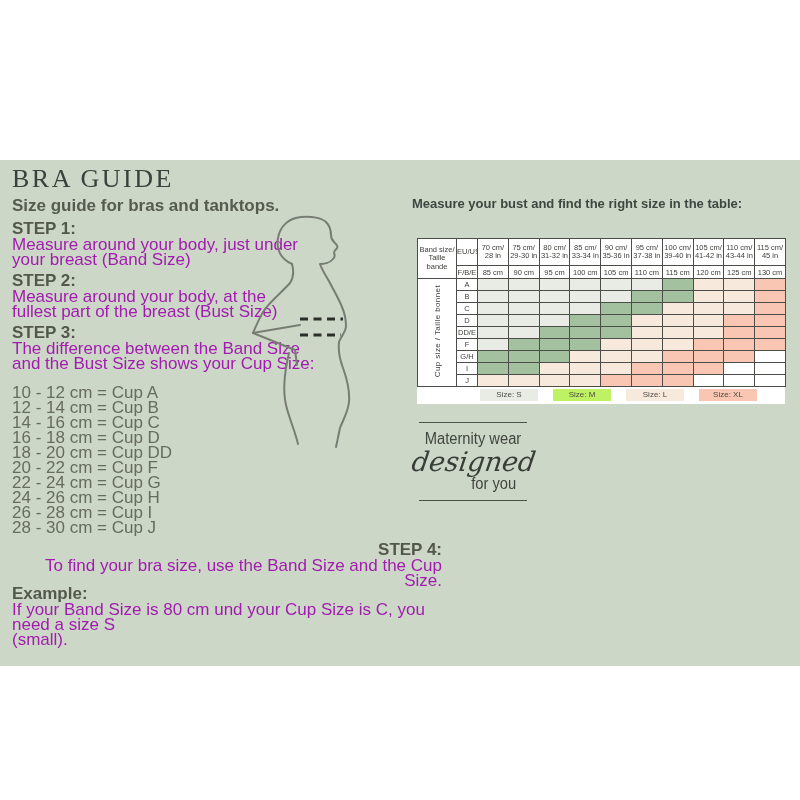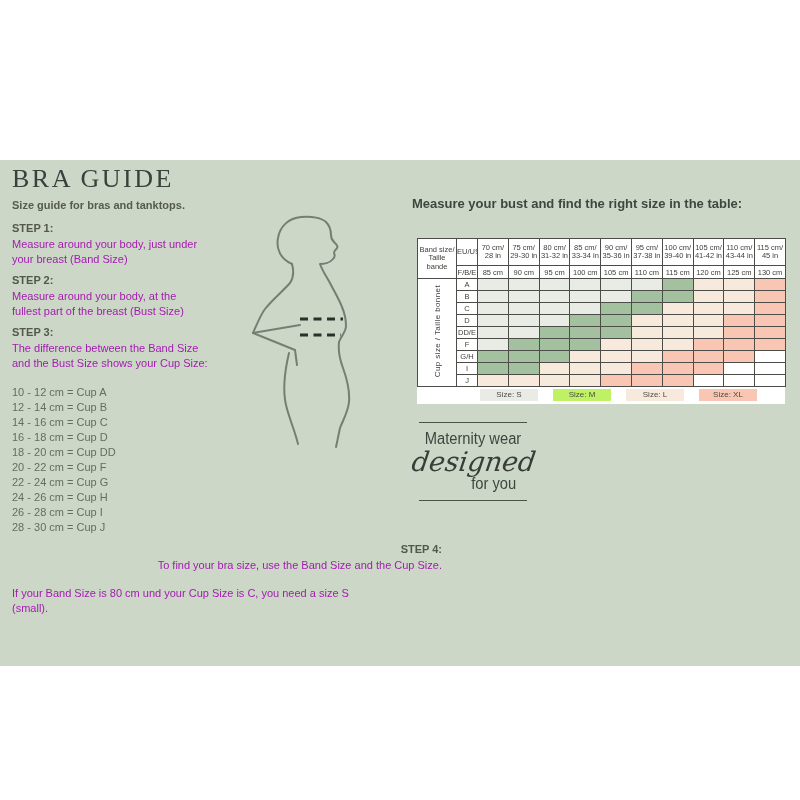--- a/index.html
+++ b/index.html
@@ -3,21 +3,21 @@
 <meta charset="utf-8">
 <style>
   html,body{margin:0;padding:0;}
   .page{position:relative;width:800px;height:800px;background:#ffffff;overflow:hidden;
         font-family:"Liberation Sans",sans-serif;color:#666c5e;}
   .band{position:absolute;left:0;top:160px;width:800px;height:506px;background:#cdd7c8;}
 
   
   .title{position:absolute;left:12px;top:4px;margin:0;font-family:"Liberation Serif",serif;
          font-weight:500;font-size:26px;letter-spacing:2.5px;color:#3a403c;}
-  .block{position:absolute;left:12px;width:430px;font-size:11px;line-height:15px;}
+  .block{position:absolute;left:12px;width:430px;font-size:17px;line-height:15px;}
   .lbl{font-weight:700;color:#52584b;margin-bottom:1px;}
   .txt{white-space:pre-line;color:#a21caf;}
   .intro{top:38px;font-weight:700;color:#555b4e;}
   .step1{top:61px;} .step2{top:113px;} .step3{top:165px;}
   .cuplist{top:225px;} .cuplist div{height:15px;}
   .step4{top:382px;text-align:right;} .example{top:426px;}
 
   
   .figure{position:absolute;left:243px;top:53px;}
 
@@ -86,20 +86,21 @@
         <div>24 - 26 cm = Cup H</div>
         <div>26 - 28 cm = Cup I</div>
         <div>28 - 30 cm = Cup J</div>
       </div>
 
     <div class="block step4">
       <div class="lbl">STEP 4:</div>
       <div class="txt">To find your bra size, use the Band Size and the Cup Size.</div>
     </div>
     <div class="block example">
+      <div class="lbl">Example:</div>
       <div class="txt">If your Band Size is 80 cm und your Cup Size is C, you need a size S
 (small).</div>
     </div>
 
     <svg class="figure" viewBox="0 0 115 235" width="115" height="235">
       <g fill="none" stroke="#787d74" stroke-width="2" stroke-linecap="round" stroke-linejoin="round">
         <path d="M49,51 C37,46 33,35 35,25 C37,13 46,5 58,4 C69,3 79,5 83,9 C87,13 88,17 88,22 C88,25 89,27 91,29 C94,32 95,33 94,35 C93,37 91,37 91,40 C92,42 92,44 90,46 C87,50 80,51 77,51 C79,57 83,63 87,70 C91,78 96,86 99,94 C102,101 103,107 103,113 C103,119 98,123 96,129 C95,138 97,147 100,155 C104,166 107,177 106,189 C105,199 100,207 97,215 C95,224 94,230 93,234"></path>
         <path d="M49,51 C51,58 51,64 47,70 C40,78 29,87 22,96 C18,101 14,111 10,120"></path>
         <path d="M57,112 L10,120 L52,137 L54,152"></path>
         <path d="M46,140 C42,157 39,175 43,192 C46,205 52,218 55,231"></path>

